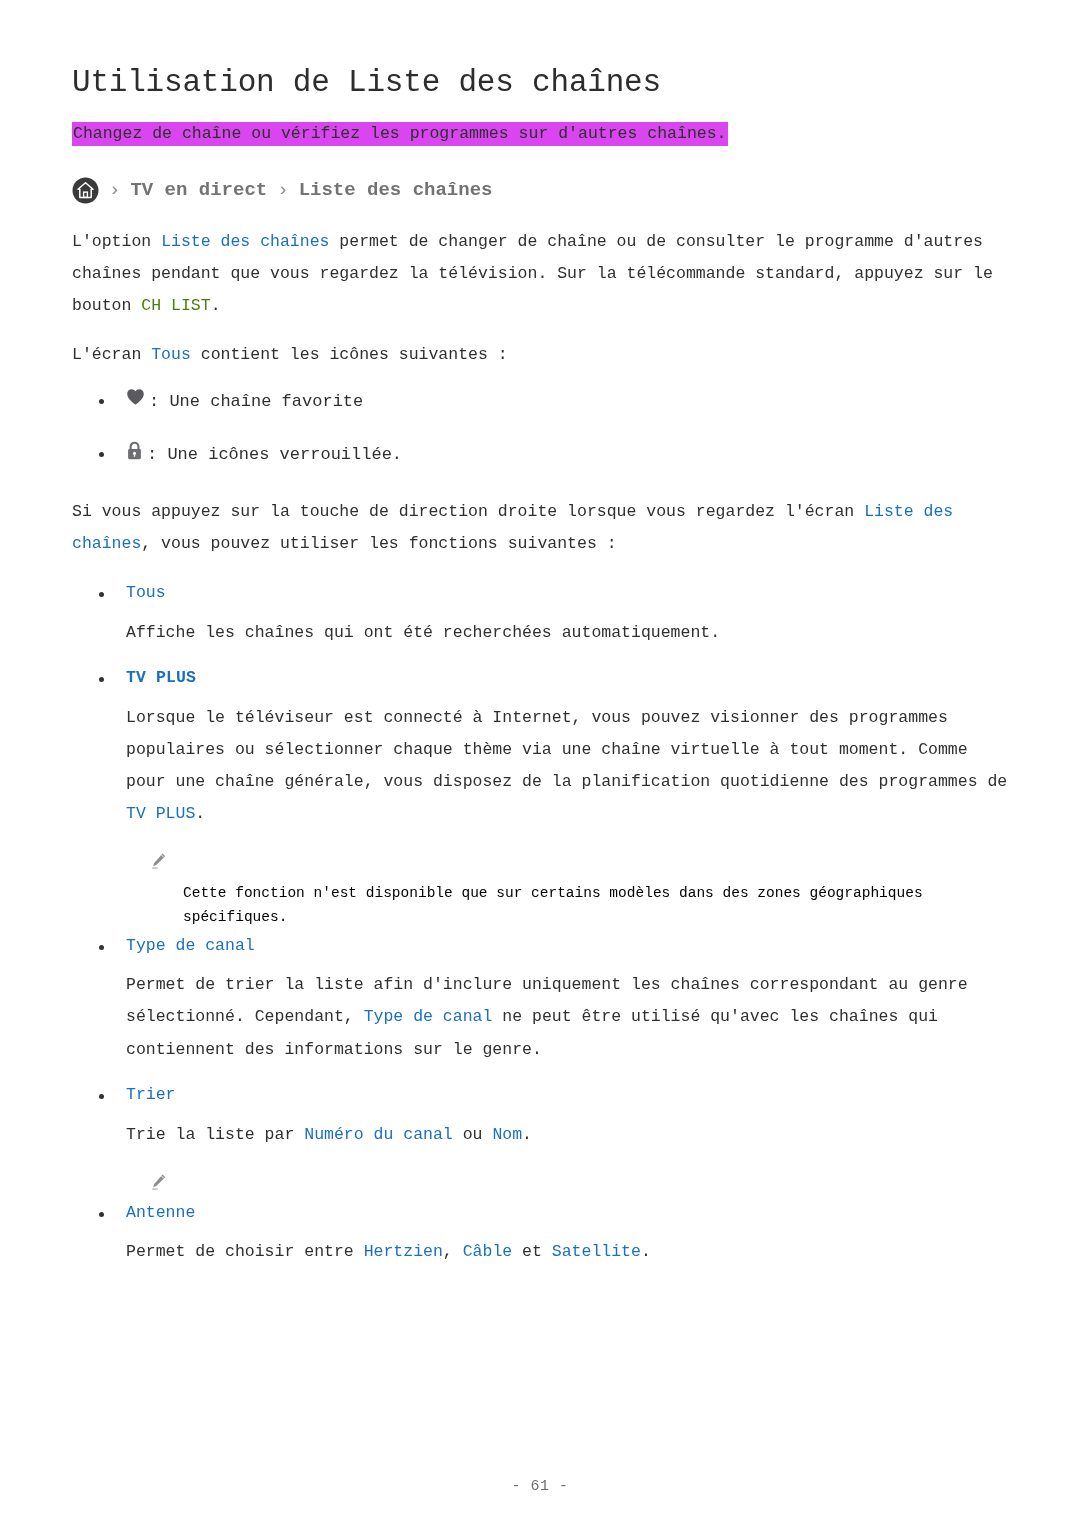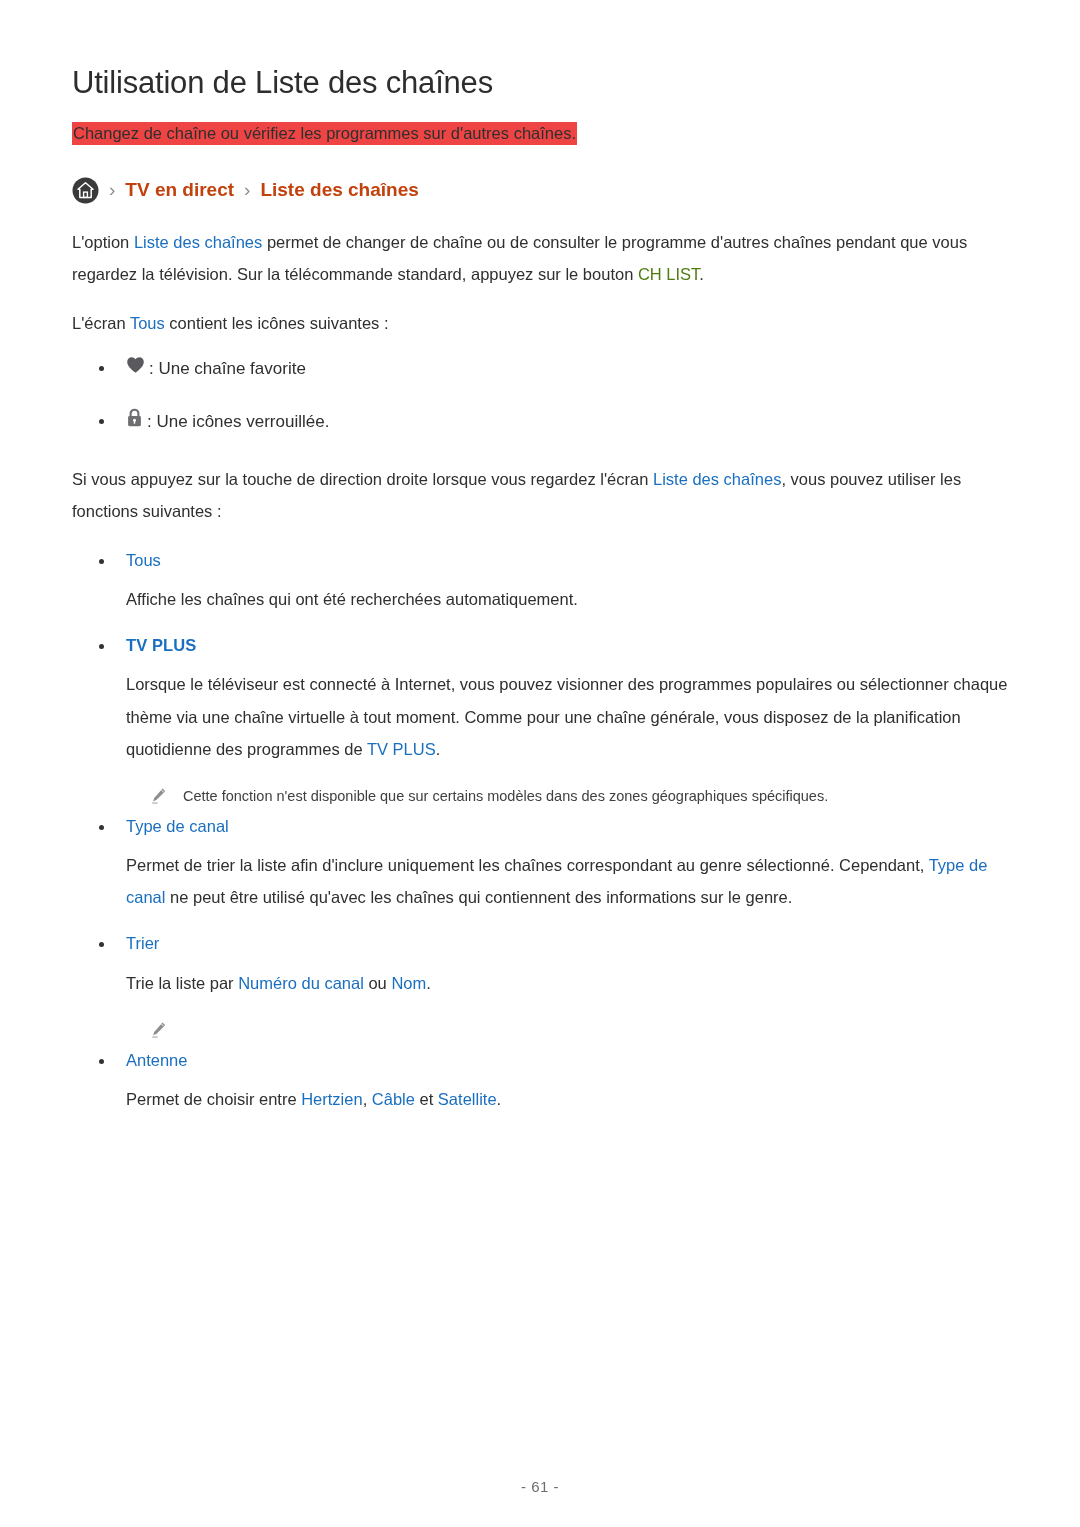--- a/index.html
+++ b/index.html
@@ -15,41 +15,42 @@
     font-family: "Liberation Sans", "DejaVu Sans", sans-serif;
     color: #2f2f2f;
     -webkit-font-smoothing: antialiased;
   }
   .page {
     position: relative;
     width: 1080px;
     height: 1527px;
     box-sizing: border-box;
     padding: 56px 60px 0 72px;
+    font-family: Liberation Mono, monospace;
   }
 
   
   .doc-title {
     font-size: 31px;
     font-weight: 400;
     color: #2d2d2d;
     letter-spacing: -0.2px;
     margin: 8px 0 0 0;
     line-height: 1.25;
   }
 
   
   .subtitle-wrap {
     margin-top: 19px;
     line-height: 1.45;
   }
   .subtitle {
     font-size: 16.5px;
     color: #2f2f2f;
-    background: #ef4444;
+    background: #d946ef;
     padding: 2px 1px 3px 1px;
     box-decoration-break: clone;
     -webkit-box-decoration-break: clone;
   }
 
   
   .breadcrumb {
     margin-top: 31px;
     display: flex;
     align-items: center;
@@ -64,21 +65,21 @@
     flex: 0 0 auto;
     display: inline-block;
   }
   .crumb-sep {
     color: #8d8d8d;
     font-size: 19px;
     font-weight: 400;
     padding: 0 1px;
   }
   .crumb {
-    color: #c2410c;
+    color: #737373;
     font-weight: 600;
     white-space: nowrap;
   }
 
   
   .para {
     font-size: 16.5px;
     line-height: 1.95;
     color: #2f2f2f;
     margin-top: 22px;
@@ -173,21 +174,22 @@
     margin-top: 20px;
     padding-left: 24px;
   }
   .note-icon {
     flex: 0 0 auto;
     margin-top: 2px;
   }
   .note-text {
     font-size: 14.5px;
     line-height: 1.6;
-    color: #404040;
+    color: #000000;
+    margin-top: 32px;
   }
 
   
   .page-footer {
     position: absolute;
     left: 0;
     right: 0;
     bottom: 32px;
     text-align: center;
     font-size: 15px;

